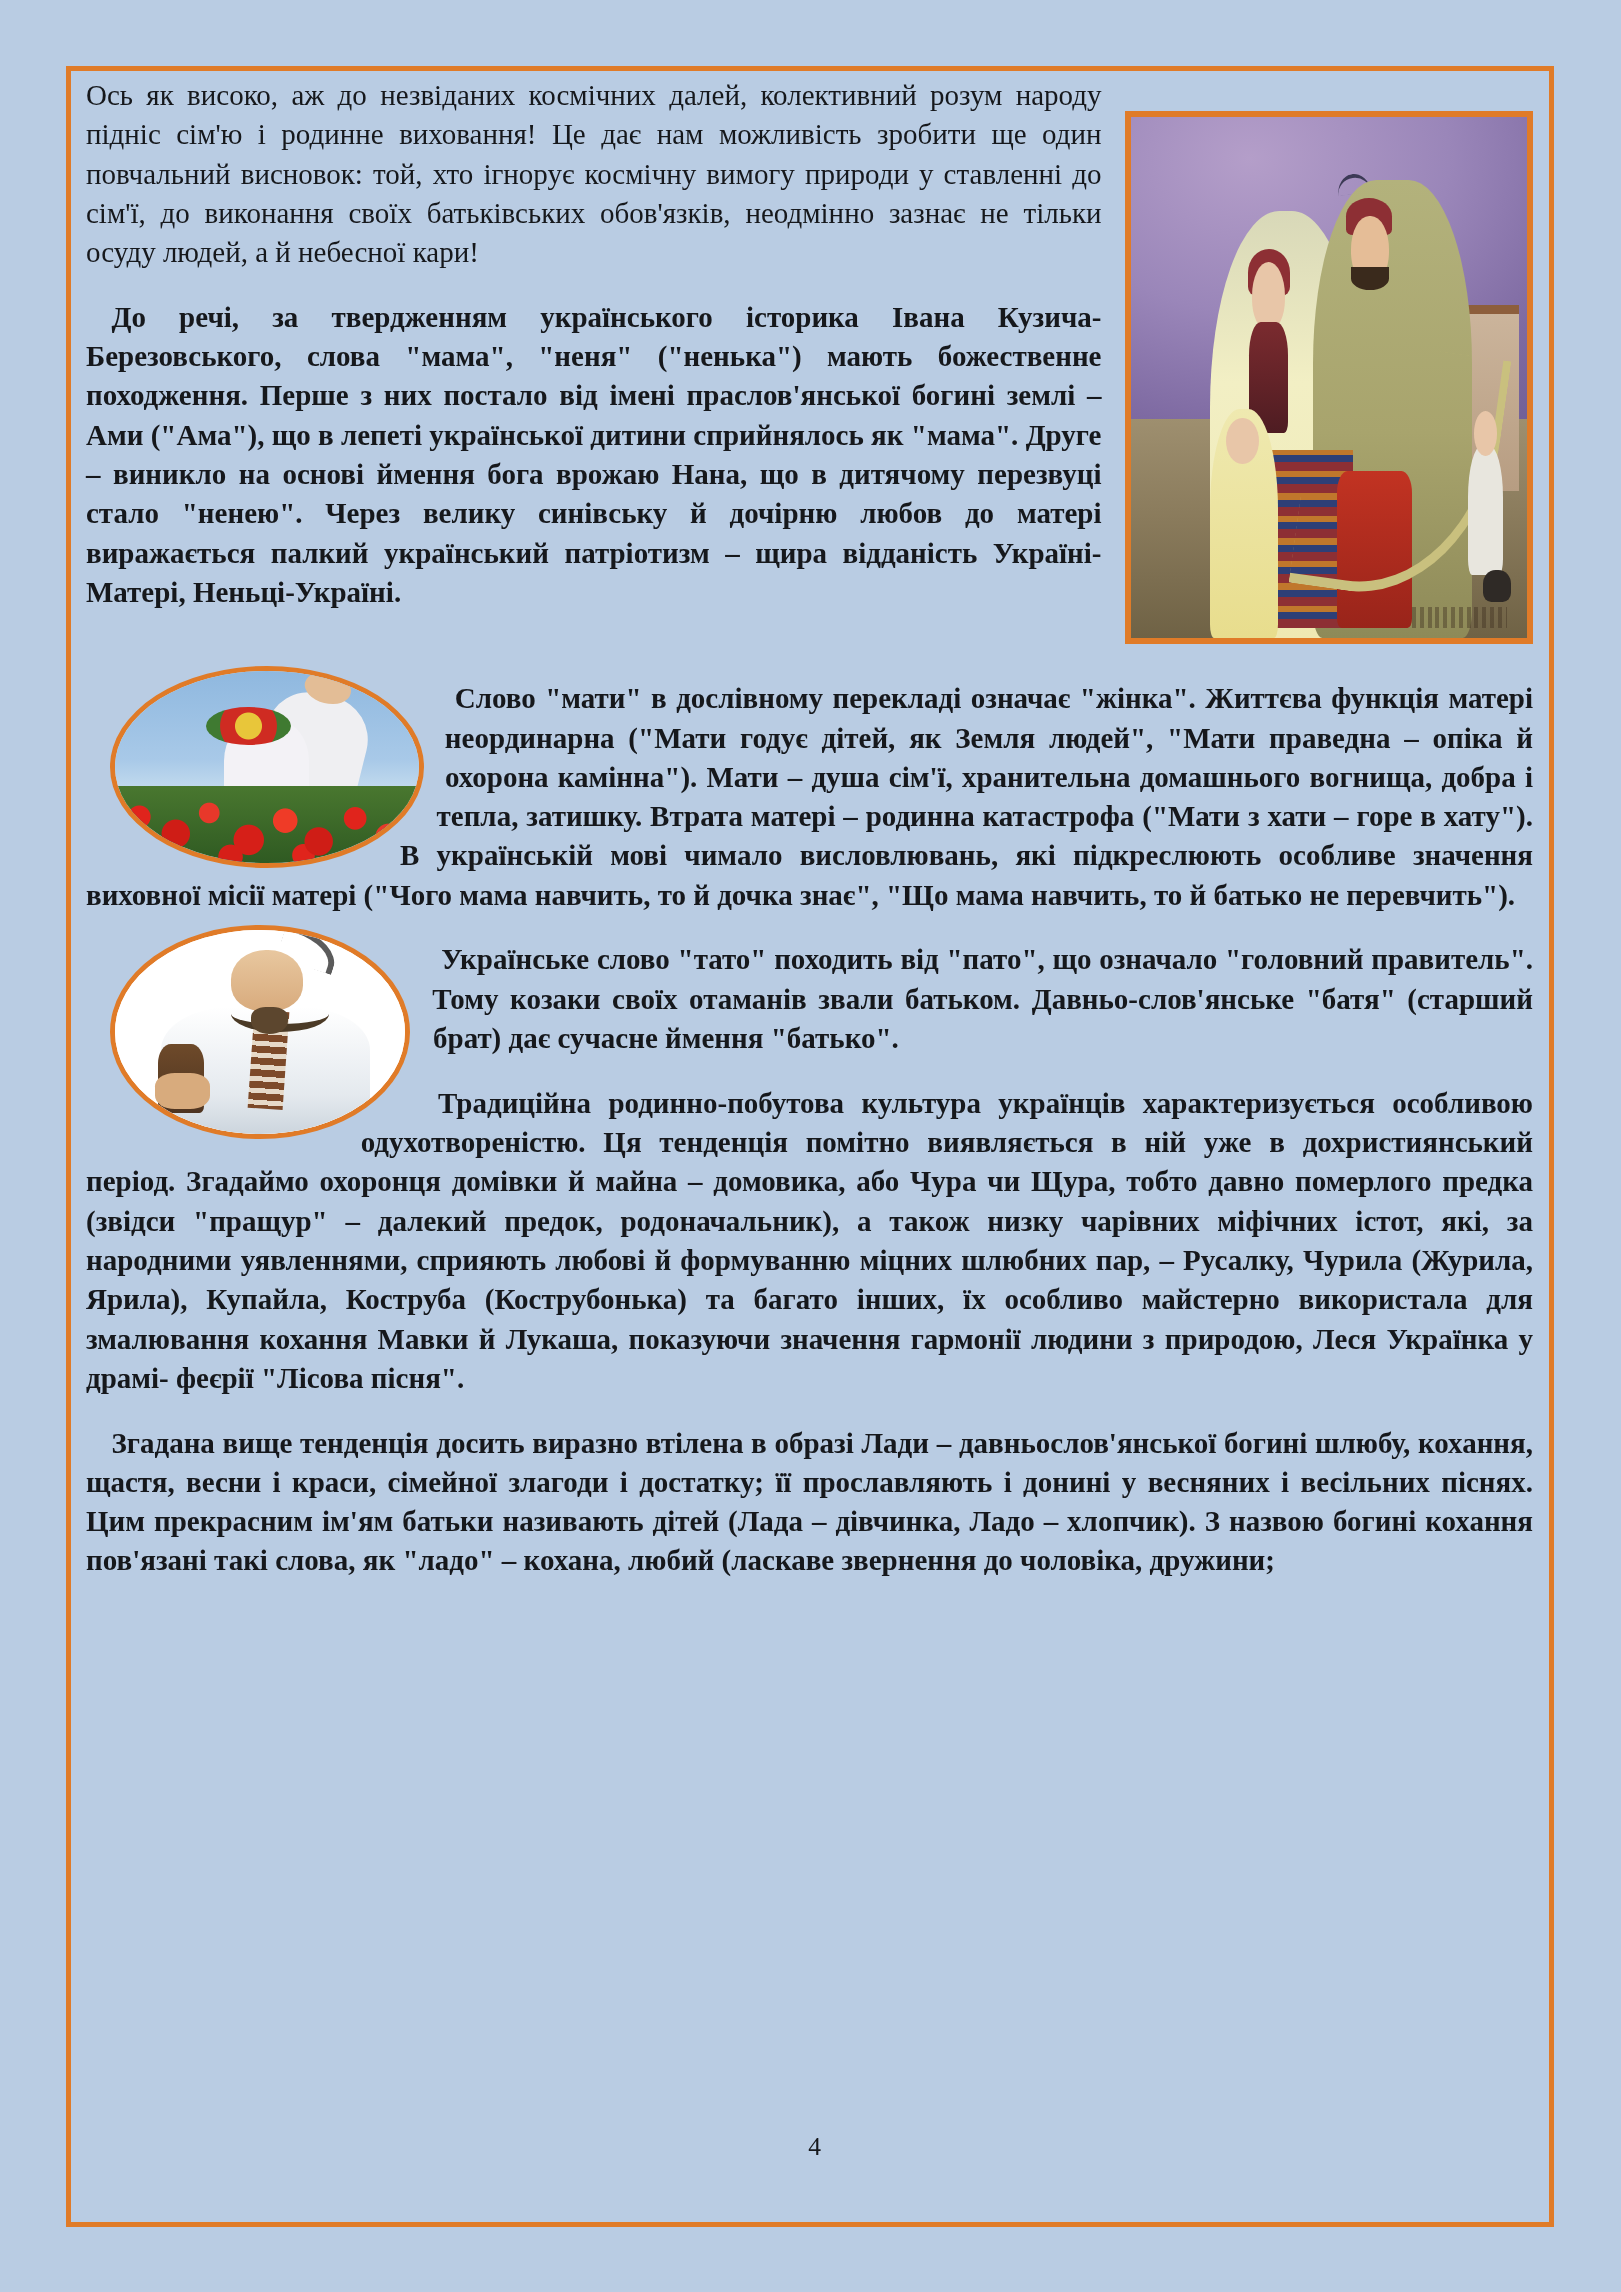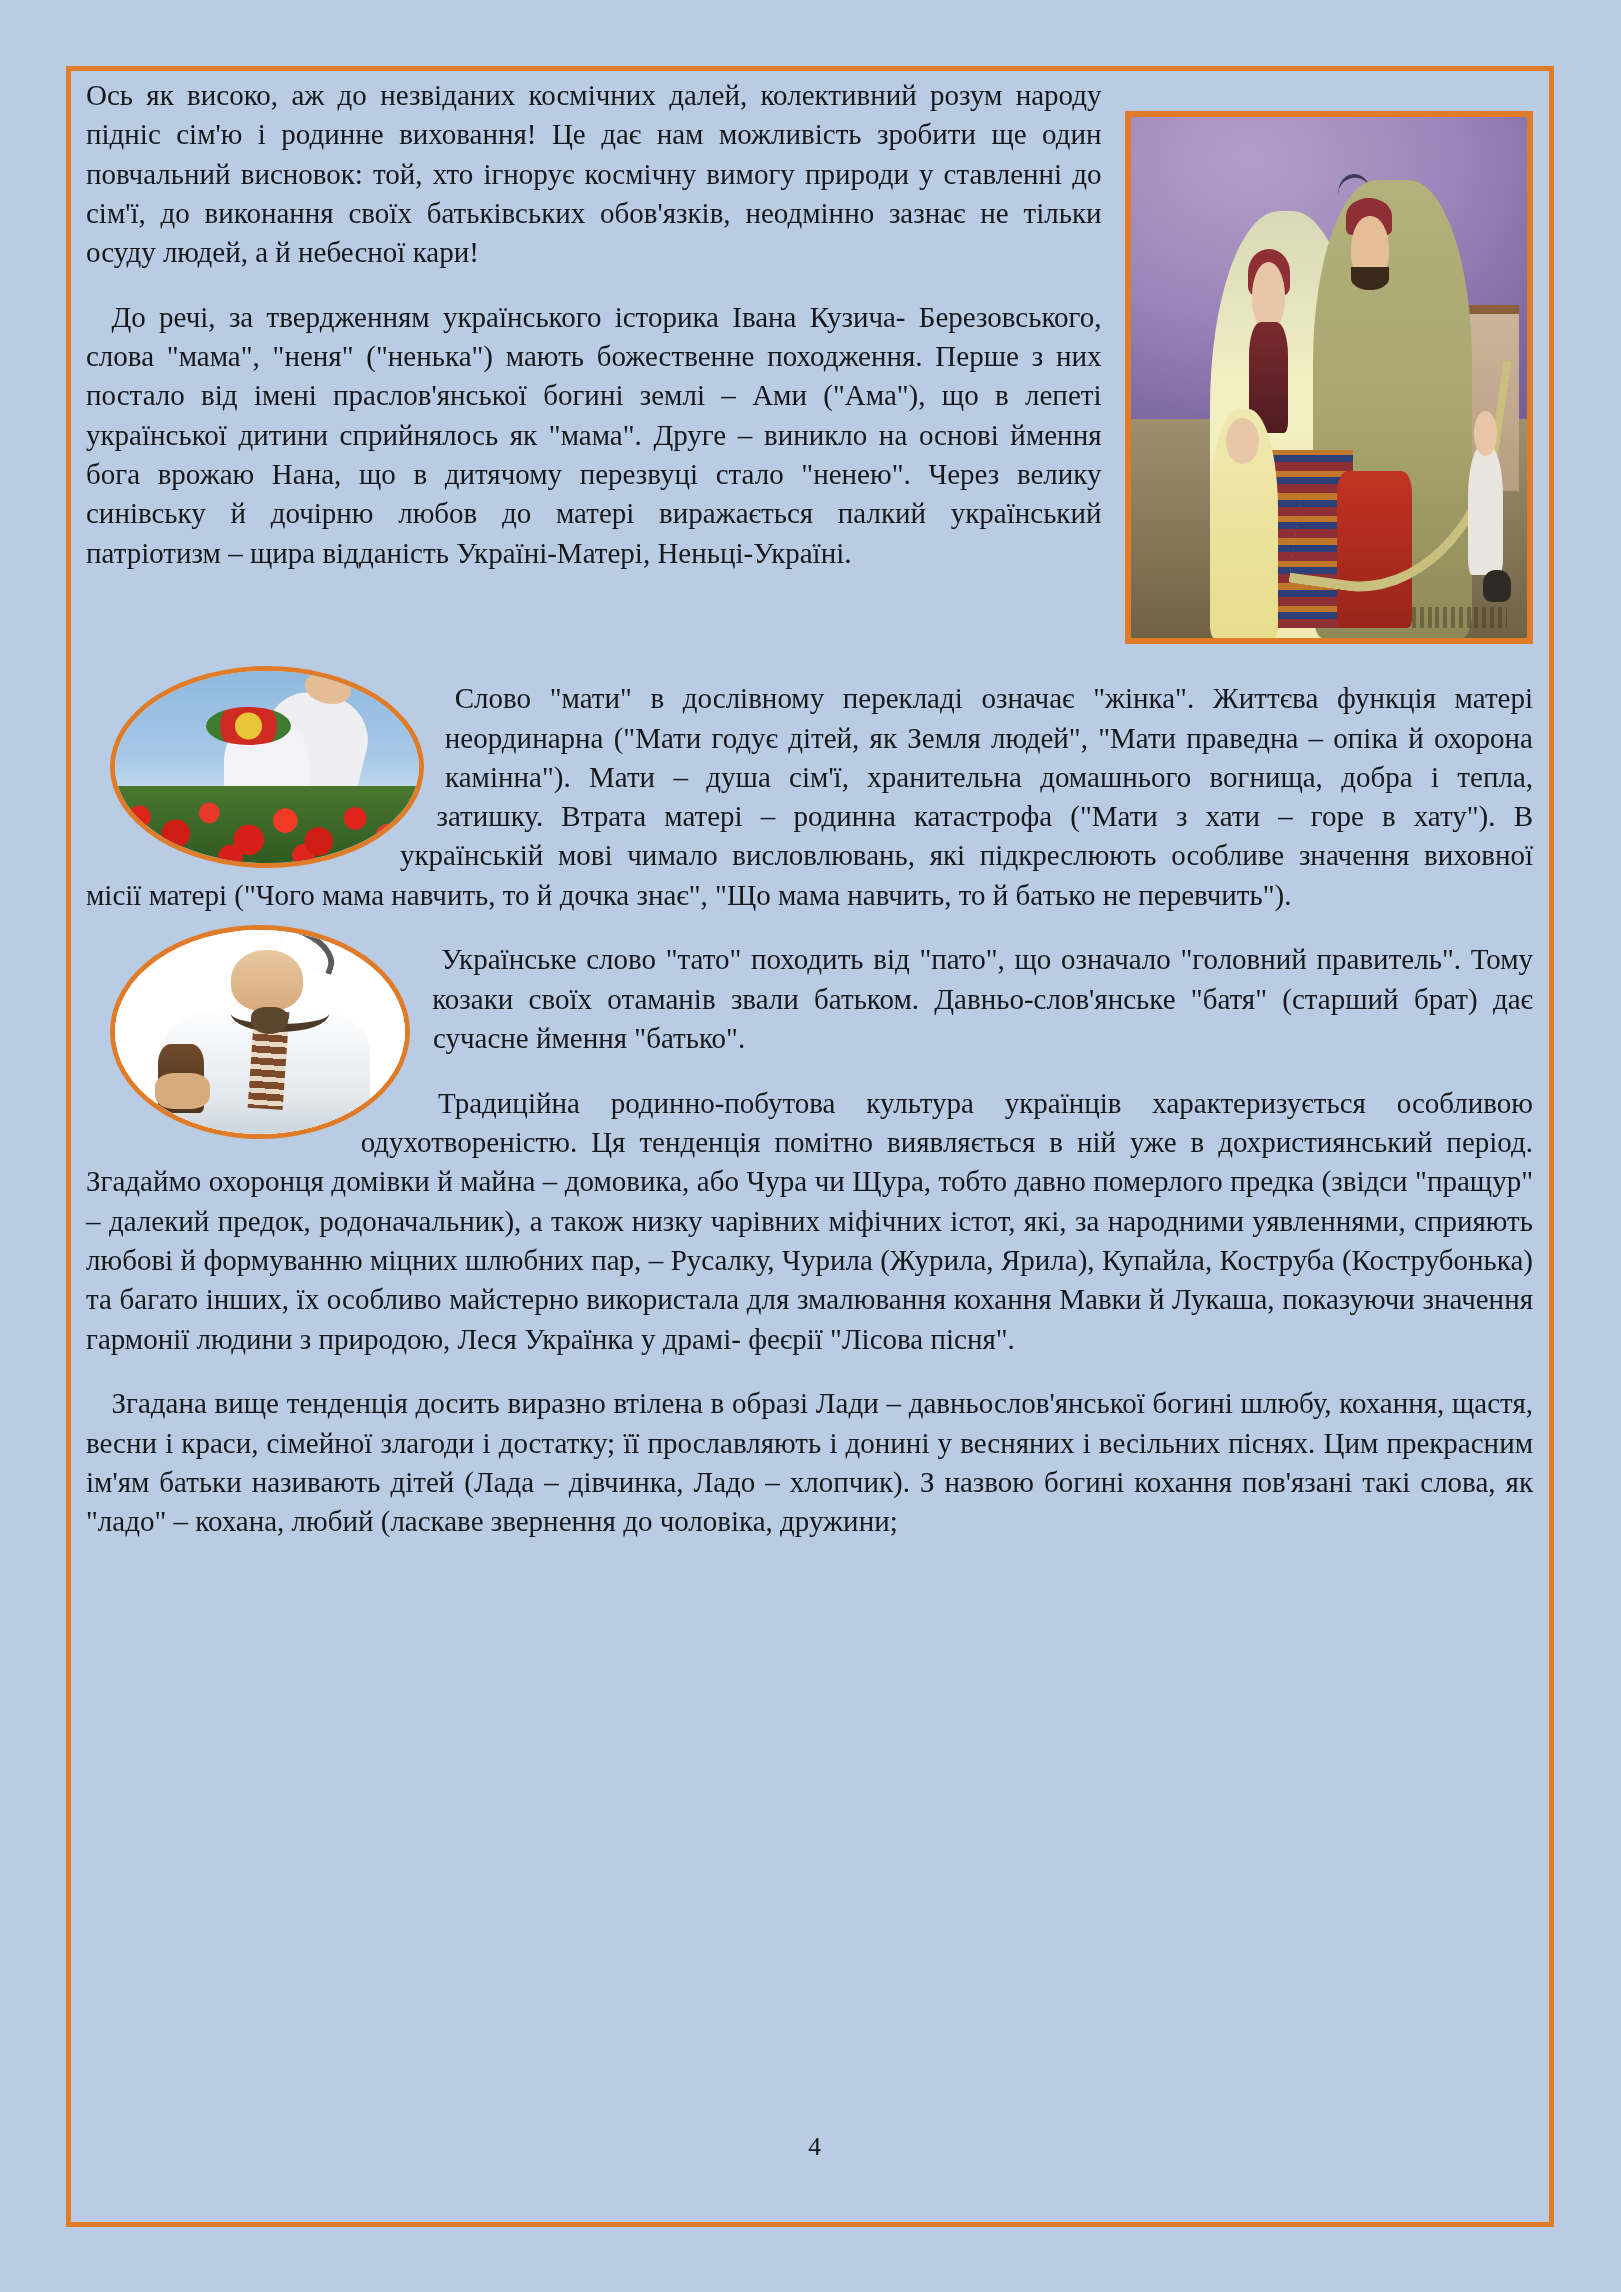--- a/index.html
+++ b/index.html
@@ -51,21 +51,21 @@
     text-justify: inter-word;
   }
 
   p {
     margin: 0 0 0 0;
     text-align: justify;
     text-indent: 25.5px;
     hyphens: none;
   }
   p.noindent { text-indent: 0; }
-  p.gap { margin-top: 25.5px; }
+  p.gap { margin-top: 25.5px; font-weight: bold; }
 
   
 
   .fig-family {
     float: right;
     width: 408px;
     height: 533px;
     margin: 35px 0 9.8px 23.5px;
     shape-outside: inset(0);
     border: 6.9px solid #e07b28;

